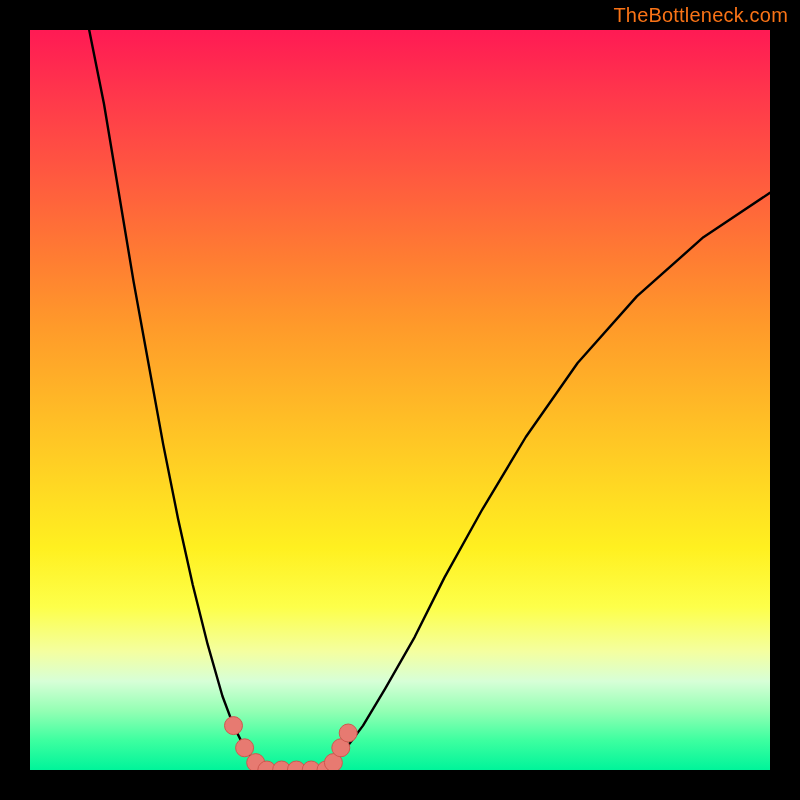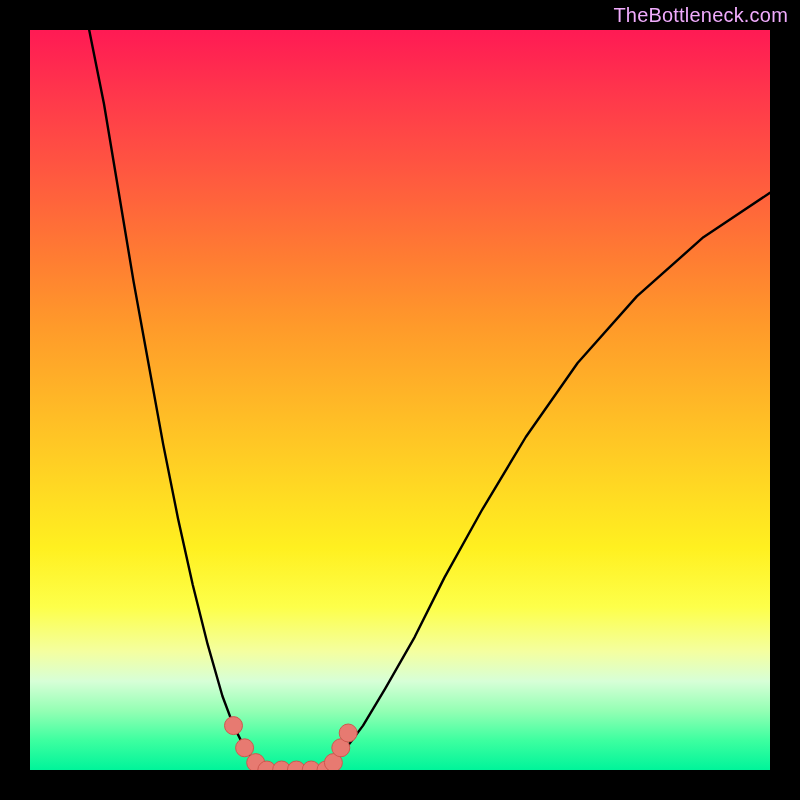--- a/index.html
+++ b/index.html
@@ -46,21 +46,21 @@
   }
   svg.curves {
     position: absolute;
     left: 0; top: 0;
     width: 100%; height: 100%;
   }
   .watermark {
     position: absolute;
     top: 4px;
     right: 12px;
-    color: #f0abfc;
+    color: #f97316;
     font-family: Arial, Helvetica, sans-serif;
     font-size: 20px;
     letter-spacing: 0.2px;
     user-select: none;
     text-align: right;
   }
 </style>
 </head>
 <body>
 

